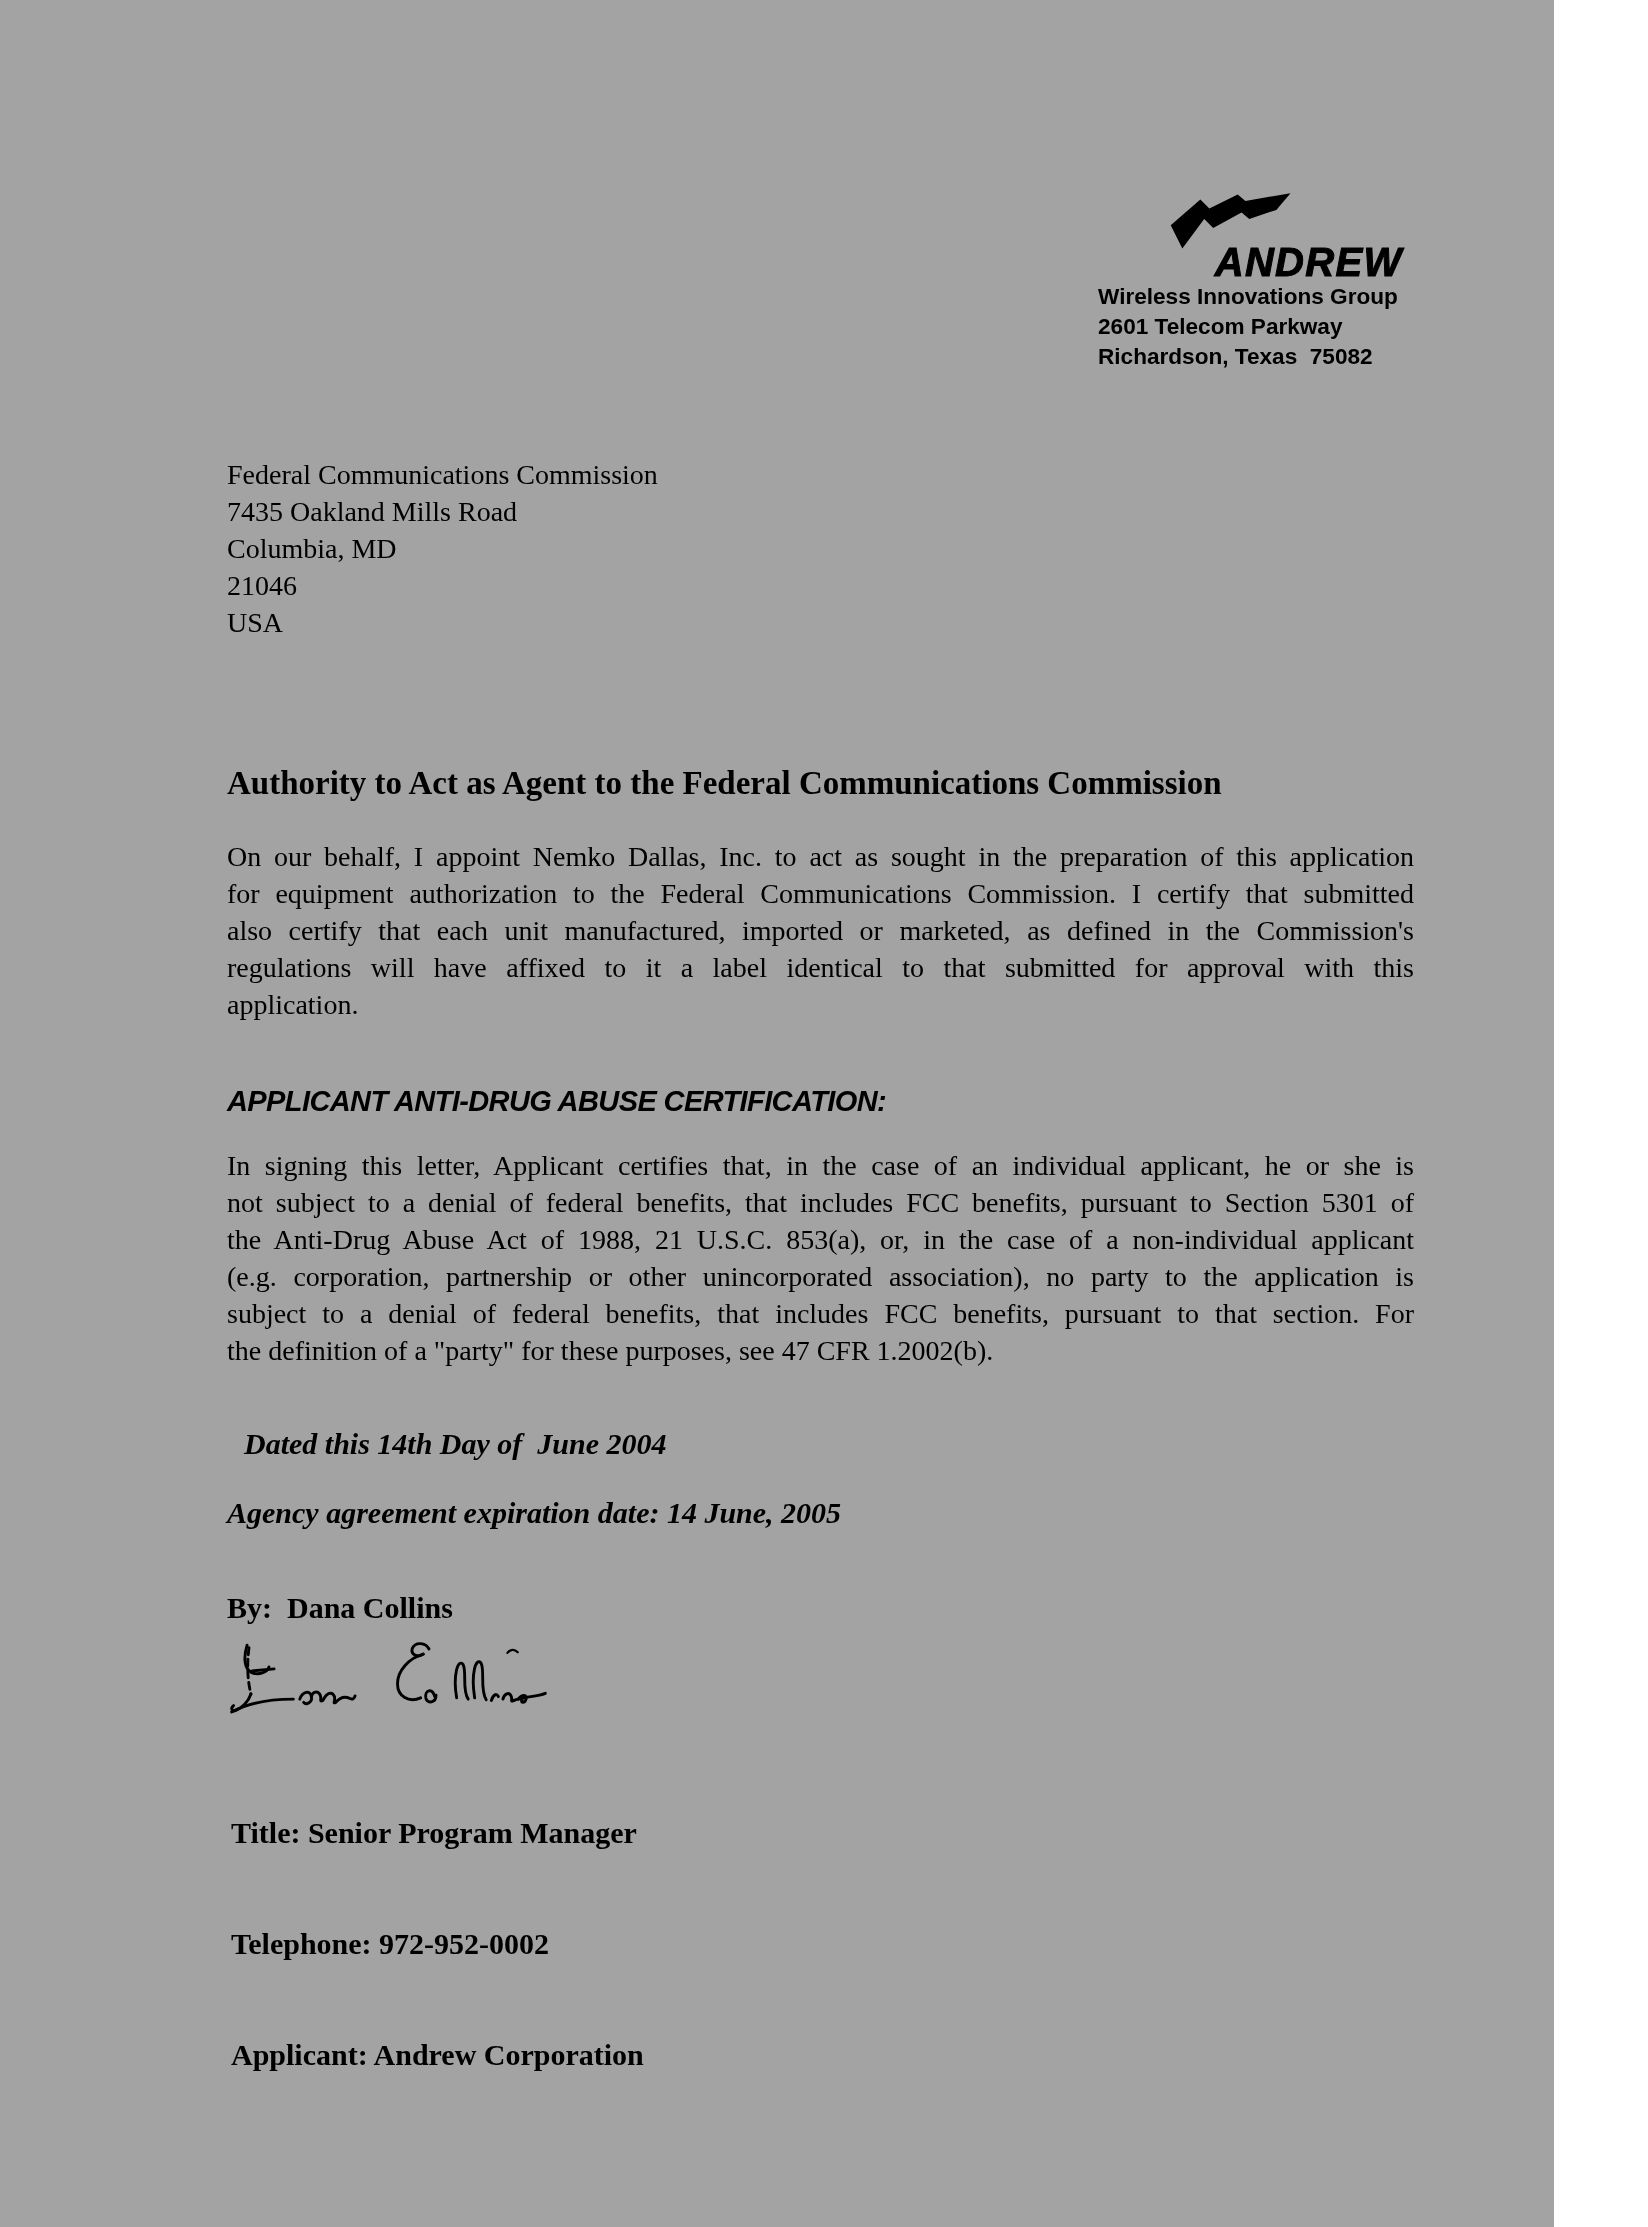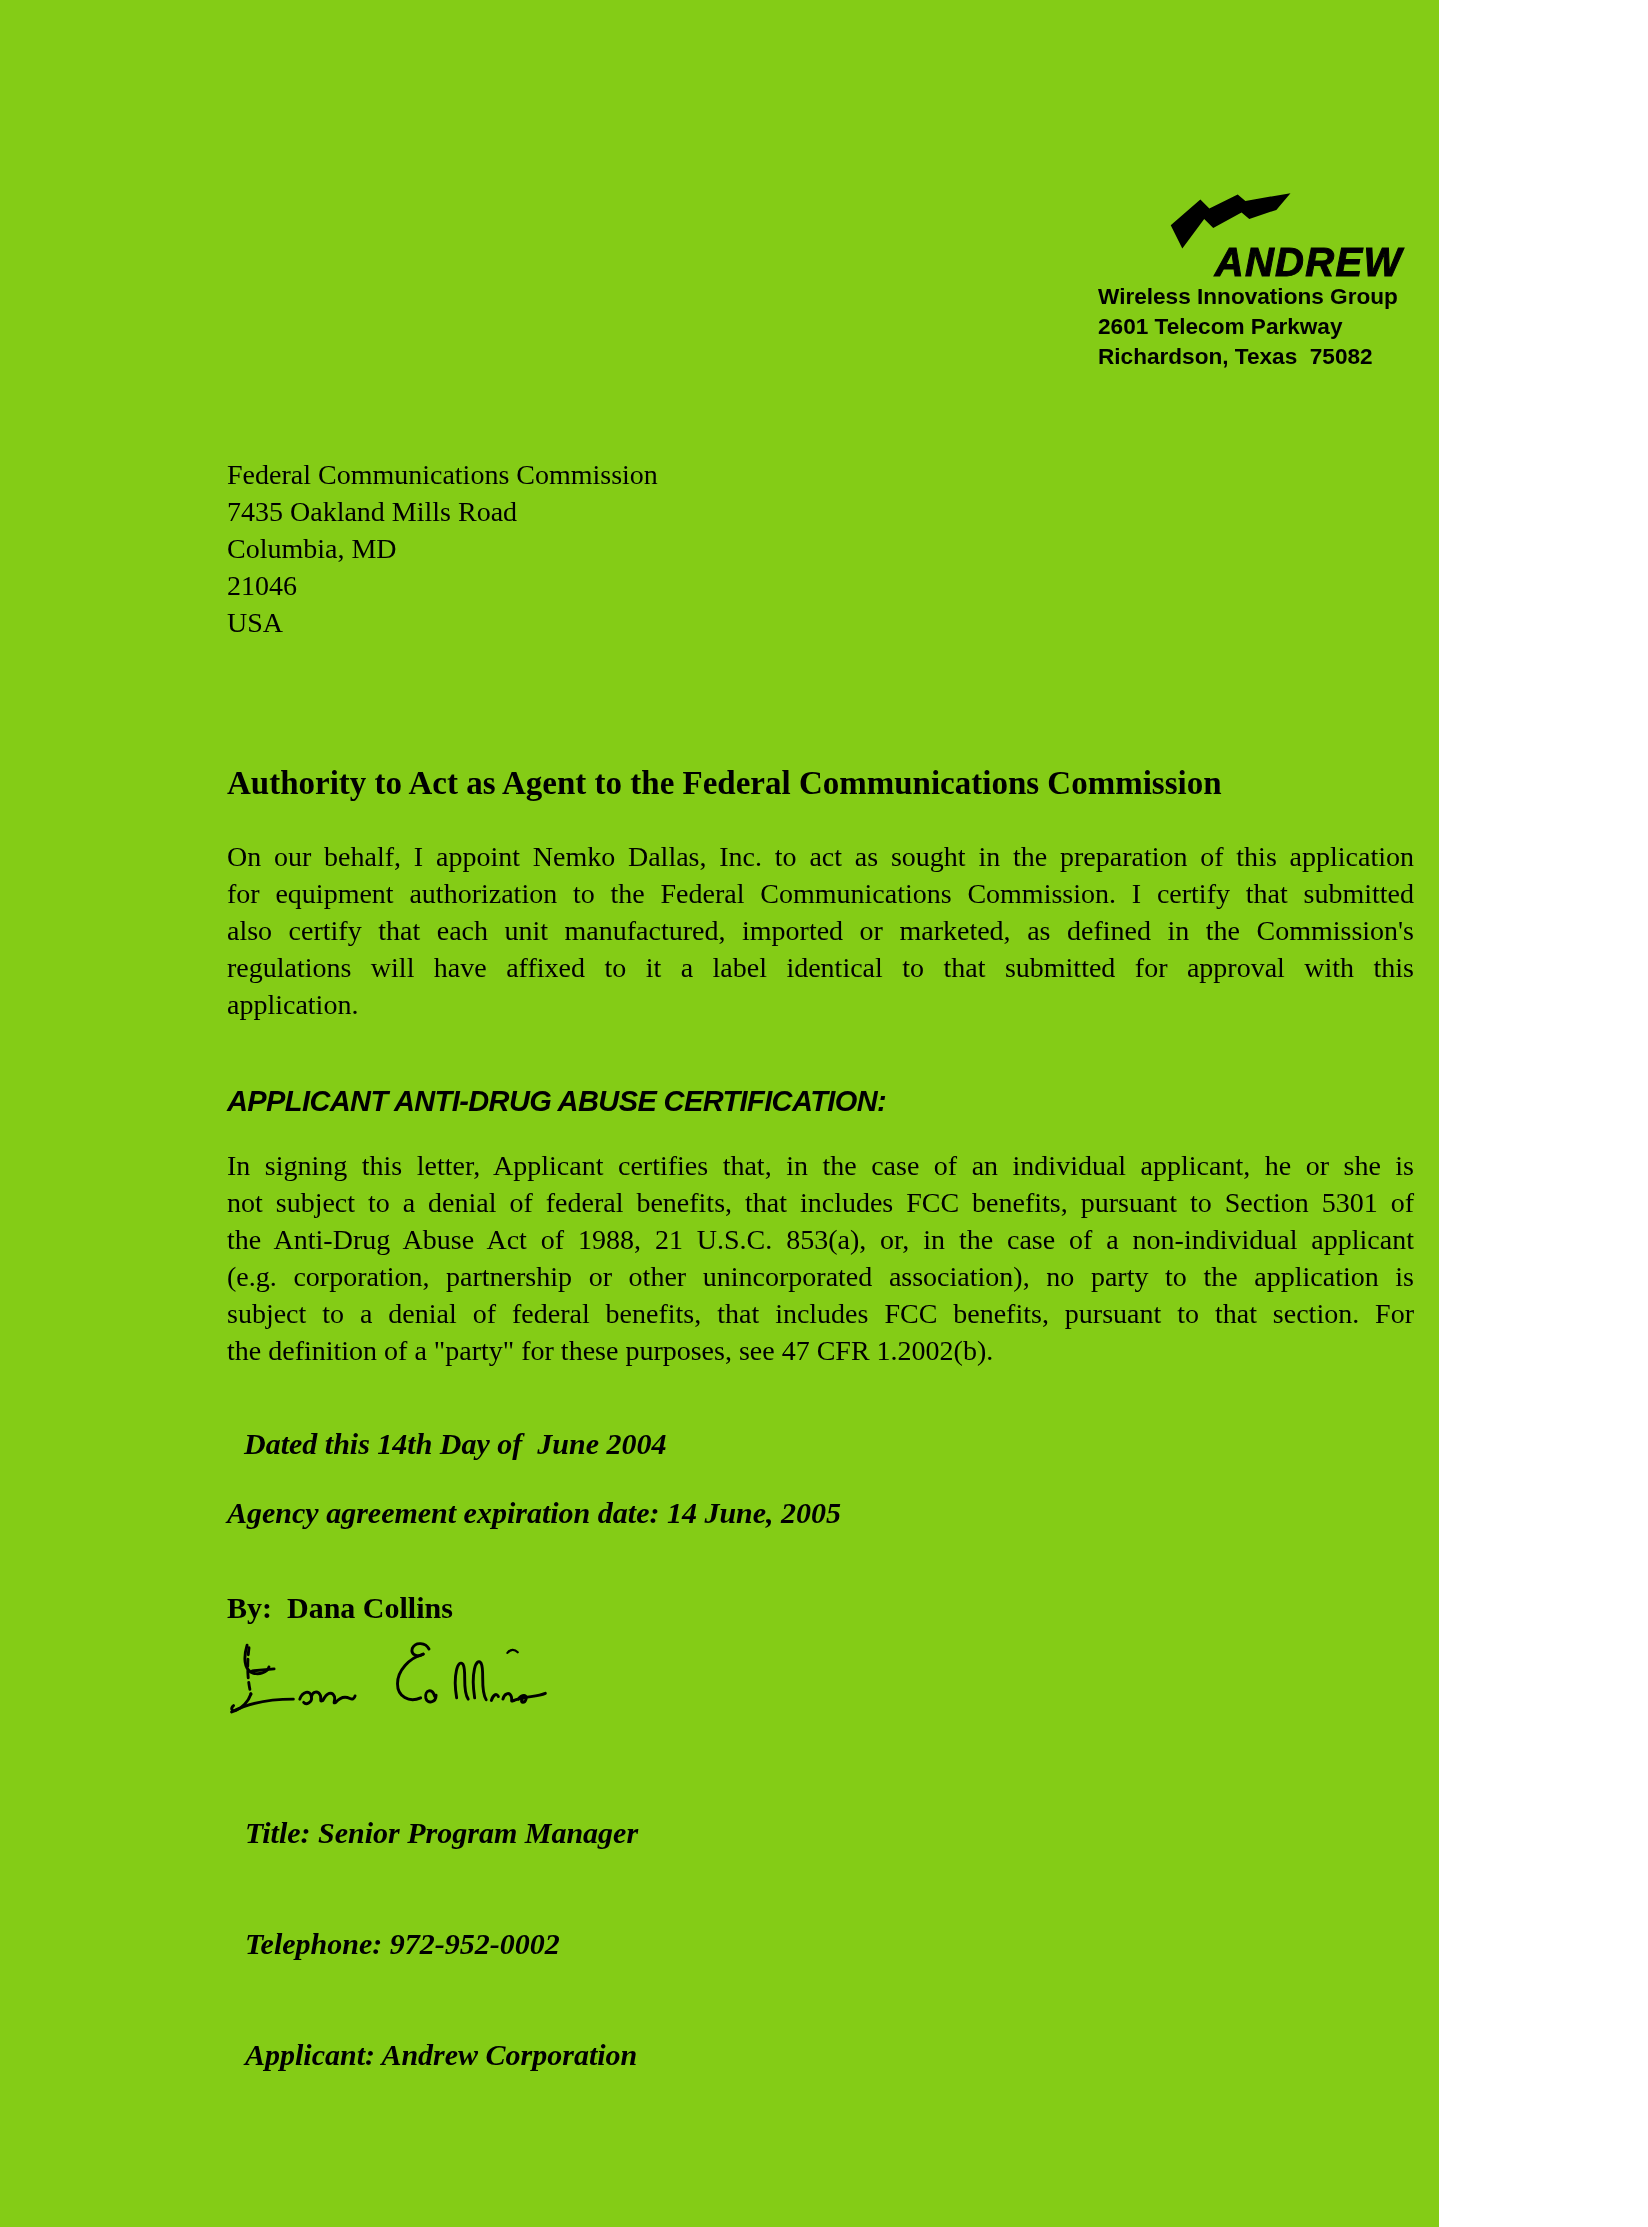--- a/index.html
+++ b/index.html
@@ -1,20 +1,20 @@
 <!DOCTYPE html>
 <html style="font-size:10.3px"><head>
 <meta charset="utf-8">
 <style>
   html, body { margin: 0; padding: 0; background: #ffffff; }
   .page {
     position: relative;
-    width: 1439px;
+    width: 1554px;
     height: 2227px;
-    background: #84cc16;
+    background: #a3a3a3;
     color: #000000;
     overflow: hidden;
   }
   .abs { position: absolute; }
   .serif { font-family: "Liberation Serif", "DejaVu Serif", serif; }
   .sans  { font-family: "Liberation Sans", "DejaVu Sans", sans-serif; }
 
   .body-size { font-size: 28px; line-height: 37px; }
   .jcol { width: 1187px; }
   .jline { text-align: justify; text-align-last: justify; }
@@ -49,21 +49,21 @@
   .b  { font-weight: bold; font-size: 30px; line-height: 37px; white-space: pre; }
   #dated  { left: 244px; top: 1425px; }
   #agency { left: 227px; top: 1494px; }
   #by     { left: 227px; top: 1566px; margin-top: 23px; }
 
   
   #signature { left: 227px; top: 1640px; width: 323px; height: 90px; }
   #signature svg { display: block; }
 
   
-  #titleblock { left: 245px; top: 1740px; font-style: italic; }
+  #titleblock { left: 231px; top: 1740px; }
 </style>
 </head>
 <body>
 
 <div class="page">
 
   <div id="letterhead" class="abs sans">
     <svg class="bolt" width="132" height="57" viewBox="0 0 205 88" aria-hidden="true">
       <polygon fill="#000000" points="12,50 58,10 72,24 116,2 128,12 198,0 176,26 134,40 122,30 78,54 64,40 30,86"></polygon>
     </svg>

